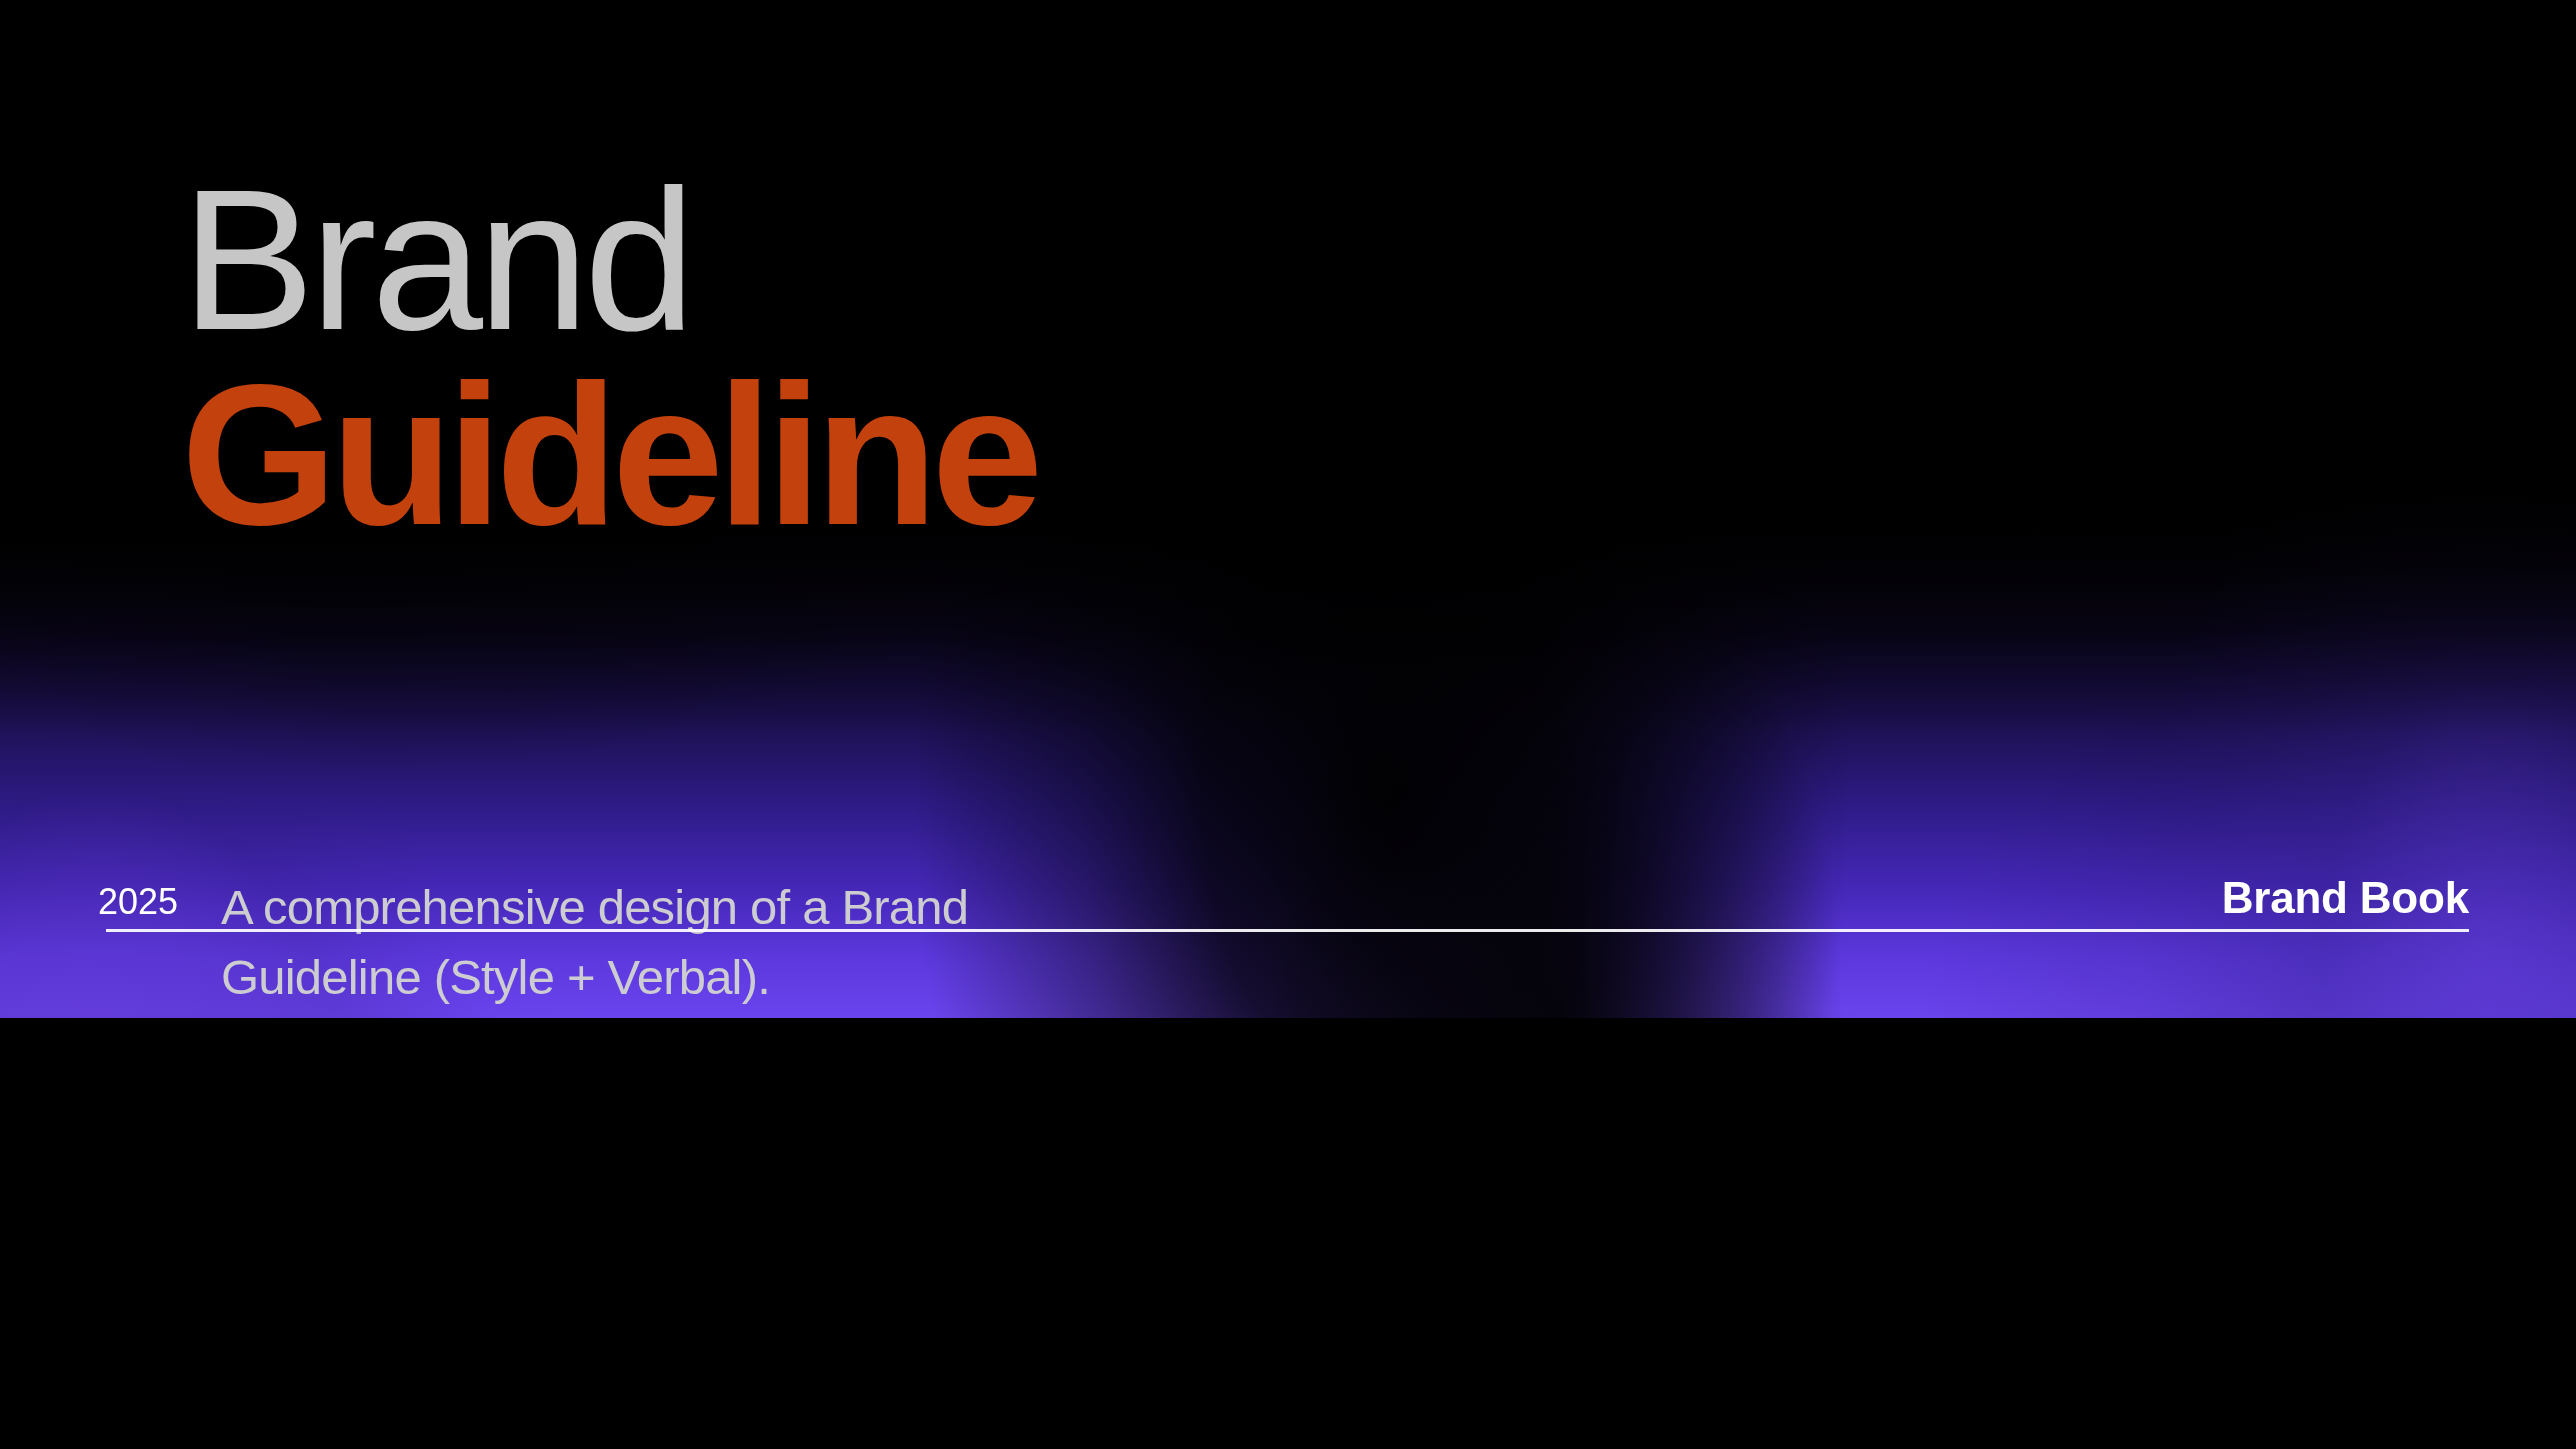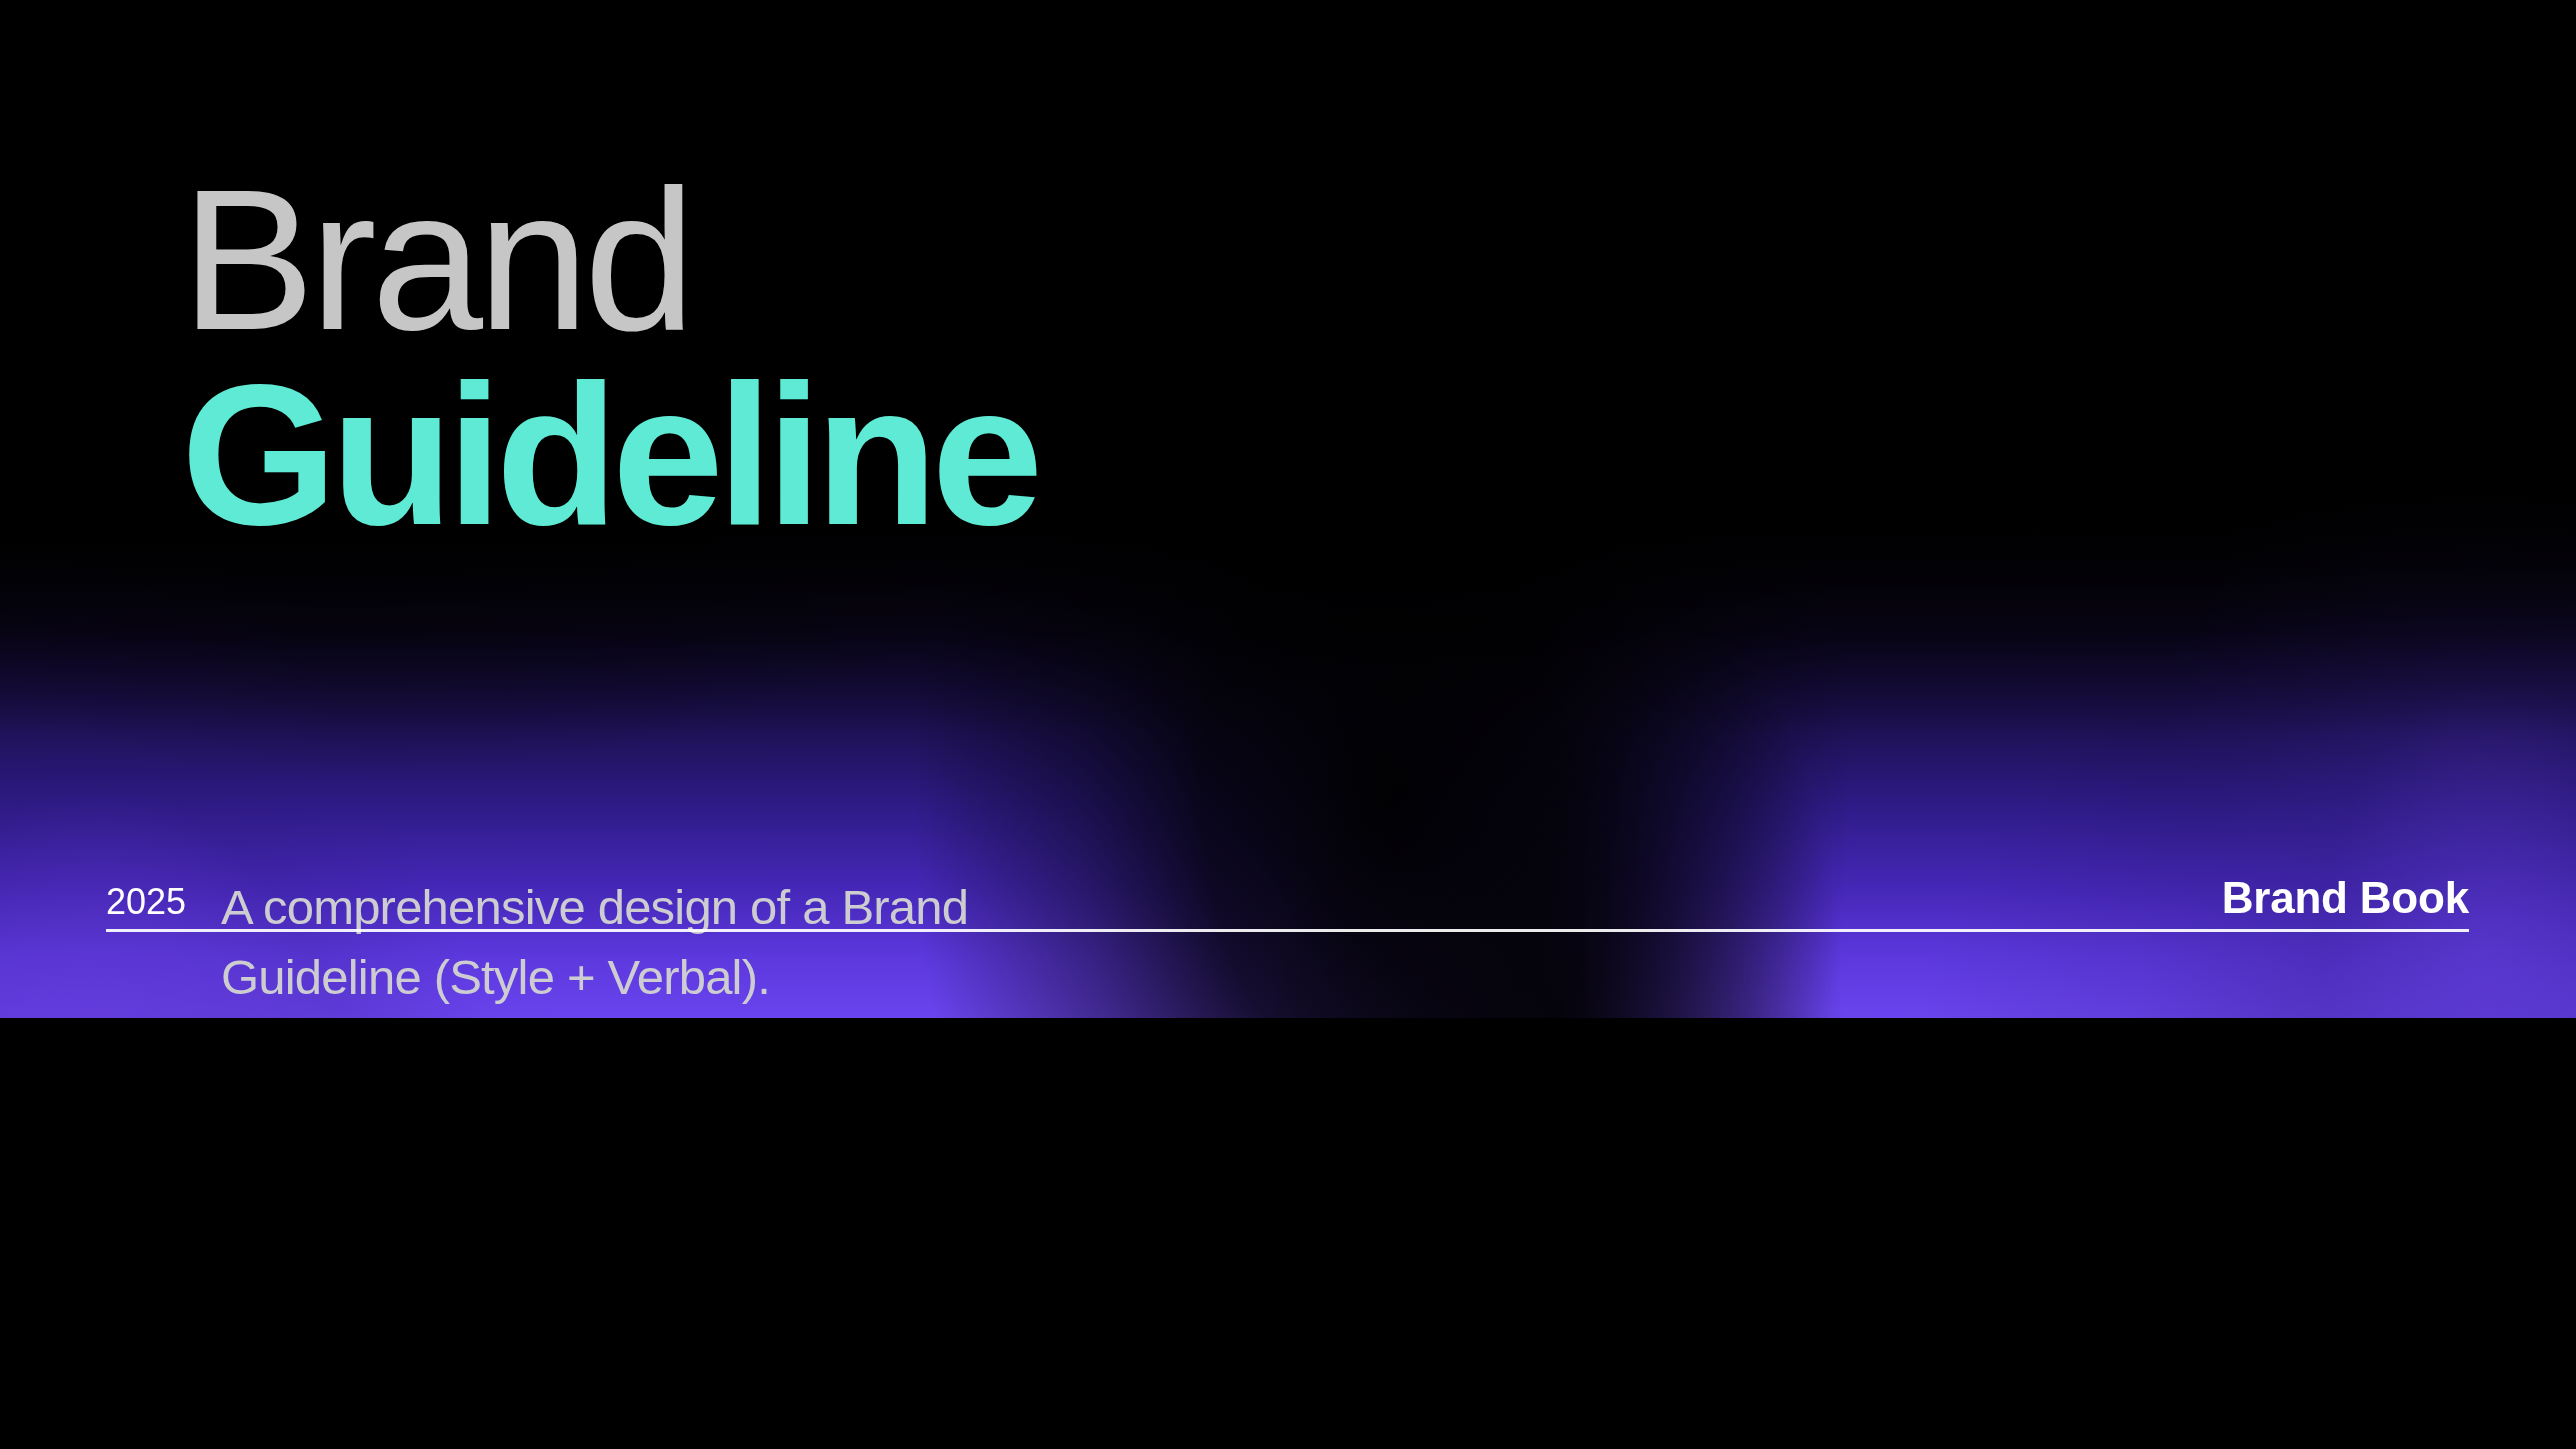--- a/index.html
+++ b/index.html
@@ -145,40 +145,40 @@
   .headline-line { display: block; }
   .word-brand {
     font-size: 201px;
     font-weight: 300;
     color: #c6c6c6;
     letter-spacing: -5.4px;
   }
   .word-guideline {
     font-size: 201px;
     font-weight: 800;
-    color: #5eead4;
+    color: #c2410c;
     letter-spacing: -6.7px;
   }
 
   .subtitle {
     position: absolute;
     left: 181px;
     top: 824px;
     font-size: 49px;
     font-weight: 400;
     line-height: 1.42;
     color: #cdcdd1;
     letter-spacing: -0.8px;
     white-space: pre-line;
     margin-left: 40px;
   }
 
   .footer {
     position: absolute;
-    left: 106px;
+    left: 98px;
     right: 107px;
     bottom: 95px;
     height: 48px;
     text-align: right;
   }
   .footer-row {
     position: relative;
     display: flex;
     align-items: flex-end;
     justify-content: space-between;

